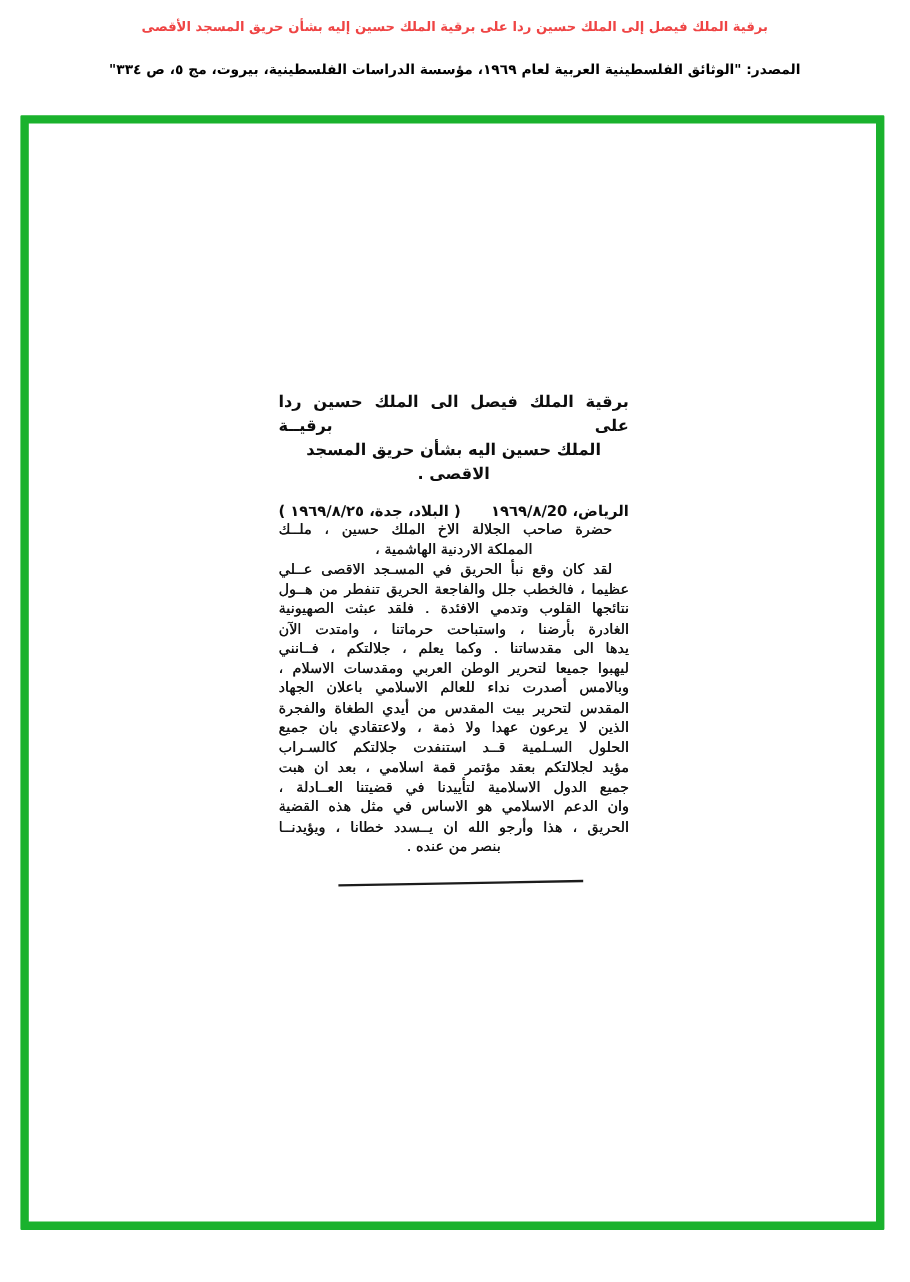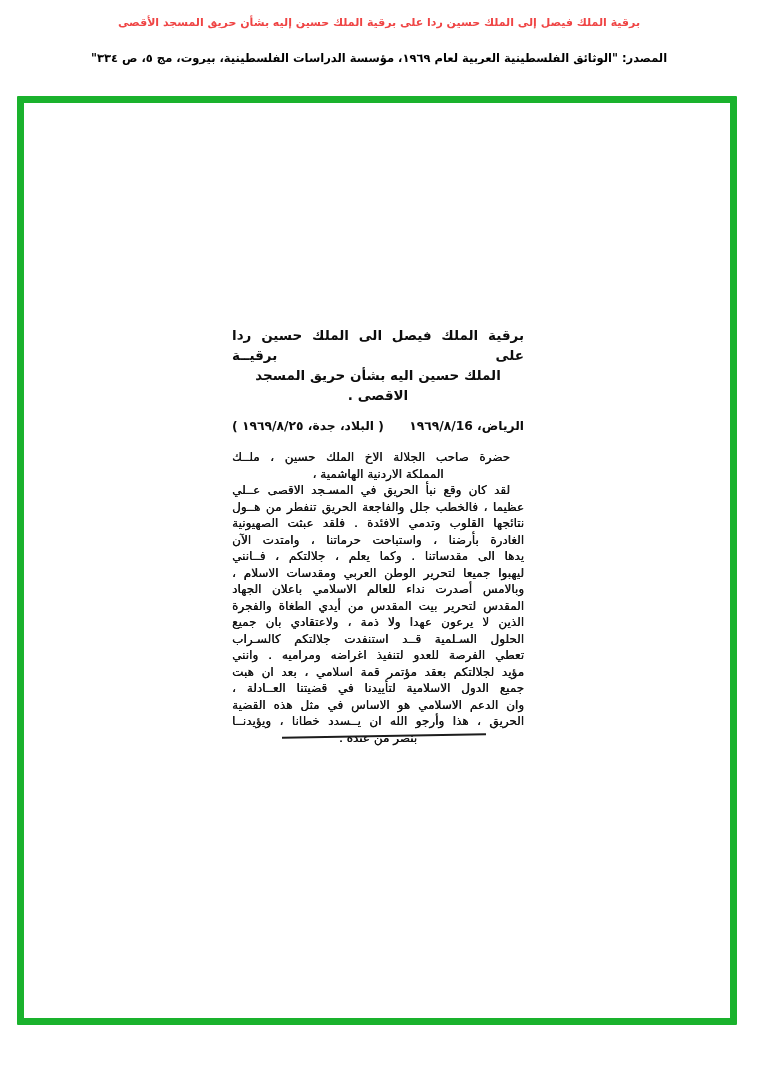--- a/index.html
+++ b/index.html
@@ -51,21 +51,21 @@
   .ind { padding-right: 14px; }
   .dateline {
     margin-top: 14px;
     display: flex; justify-content: space-between;
     direction: rtl;
     font-size: 12.3px; font-weight: 700;
     color: #0d0d0d;
     white-space: nowrap;
   }
   .para {
-    margin-top: 16px;
+    margin-top: 0;
     font-size: 12px; line-height: 16.5px;
     color: #141414;
     text-shadow: 0.35px 0 0 currentColor; 
   }
   .end-rule {
     position: absolute; left: 258px; top: 632px;
     width: 204px; height: 2px;
     background: #1c1c1c;
     transform: rotate(-1deg);
   }
@@ -81,39 +81,38 @@
   <div class="green-frame" style="border-color: rgb(26, 178, 45);">
 
     <div class="letter">
 
       <div class="heading">
         <div class="jl">برقية الملك فيصل الى الملك حسين ردا على برقيــة</div>
         <div class="rl">الملك حسين اليه بشأن حريق المسجد الاقصى .</div>
       </div>
 
       <div class="dateline">
-        <span>الرياض، ١٩٦٩/٨/16</span>
+        <span>الرياض، ١٩٦٩/٨/20</span>
         <span>( البلاد، جدة، ١٩٦٩/٨/٢٥ )</span>
       </div>
 
       <div class="para">
         <div class="jl ind">حضرة صاحب الجلالة الاخ الملك حسين ، ملــك</div>
         <div class="rl">المملكة الاردنية الهاشمية ،</div>
 
         <div class="jl ind">لقد كان وقع نبأ الحريق في المسـجد الاقصى عــلي</div>
         <div class="jl">عظيما ، فالخطب جلل والفاجعة الحريق تنفطر من هــول</div>
         <div class="jl">نتائجها القلوب وتدمي الافئدة . فلقد عبثت الصهيونية</div>
         <div class="jl">الغادرة بأرضنا ، واستباحت حرماتنا ، وامتدت الآن</div>
         <div class="jl">يدها الى مقدساتنا . وكما يعلم ، جلالتكم ، فــانني</div>
         <div class="jl">ليهبوا جميعا لتحرير الوطن العربي ومقدسات الاسلام ،</div>
         <div class="jl">وبالامس أصدرت نداء للعالم الاسلامي باعلان الجهاد</div>
         <div class="jl">المقدس لتحرير بيت المقدس من أيدي الطغاة والفجرة</div>
         <div class="jl">الذين لا يرعون عهدا ولا ذمة ، ولاعتقادي بان جميع</div>
         <div class="jl">الحلول السـلمية قــد استنفدت جلالتكم كالسـراب</div>
-        <div class="jl">تعطي الفرصة للعدو لتنفيذ اغراضه ومراميه . وانني</div>
         <div class="jl">مؤيد لجلالتكم بعقد مؤتمر قمة اسلامي ، بعد ان هبت</div>
         <div class="jl">جميع الدول الاسلامية لتأييدنا في قضيتنا العــادلة ،</div>
         <div class="jl">وان الدعم الاسلامي هو الاساس في مثل هذه القضية</div>
         <div class="jl">الحريق ، هذا وأرجو الله ان يــسدد خطانا ، ويؤيدنــا</div>
         <div class="rl">بنصر من عنده .</div>
       </div>
 
     </div>
 
     <div class="end-rule"></div>

